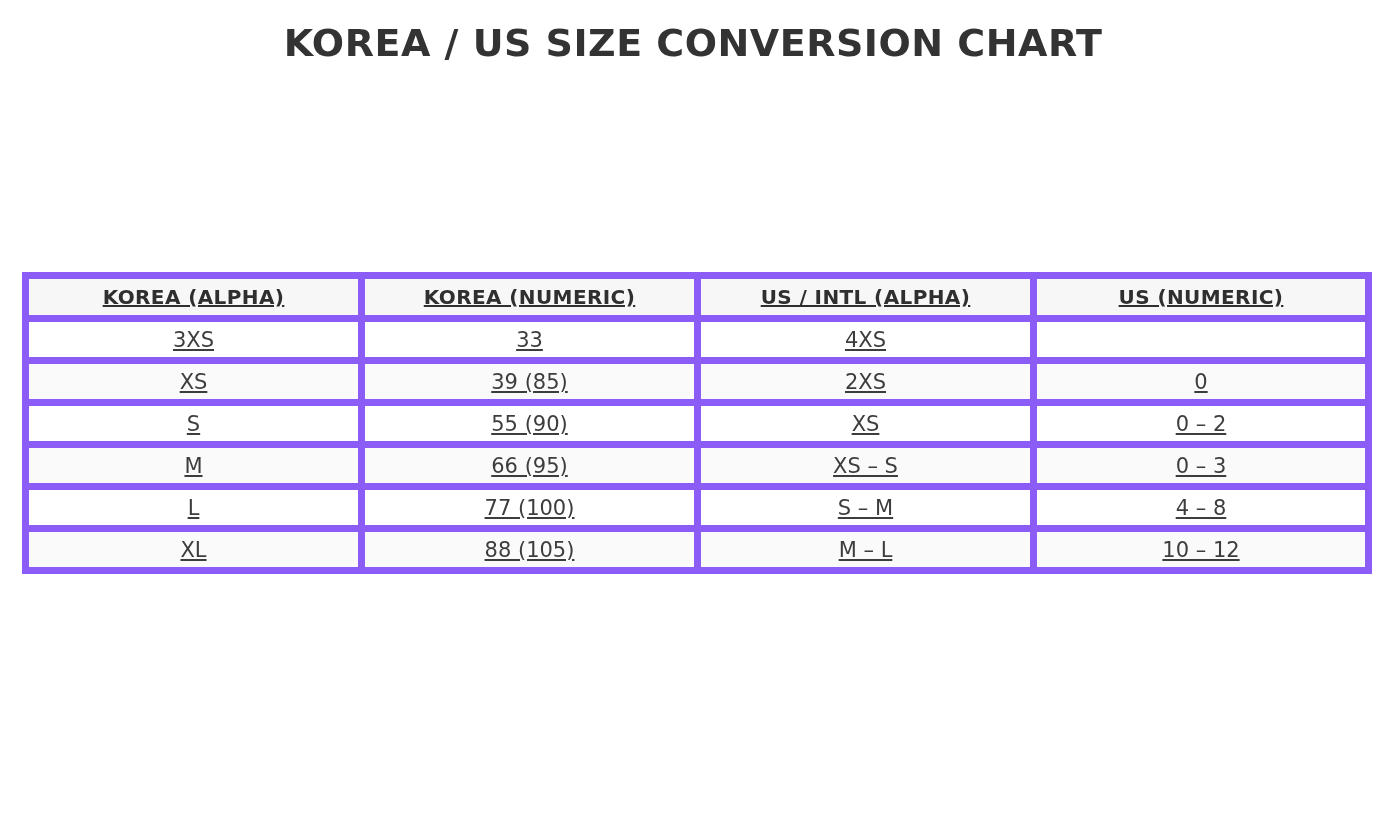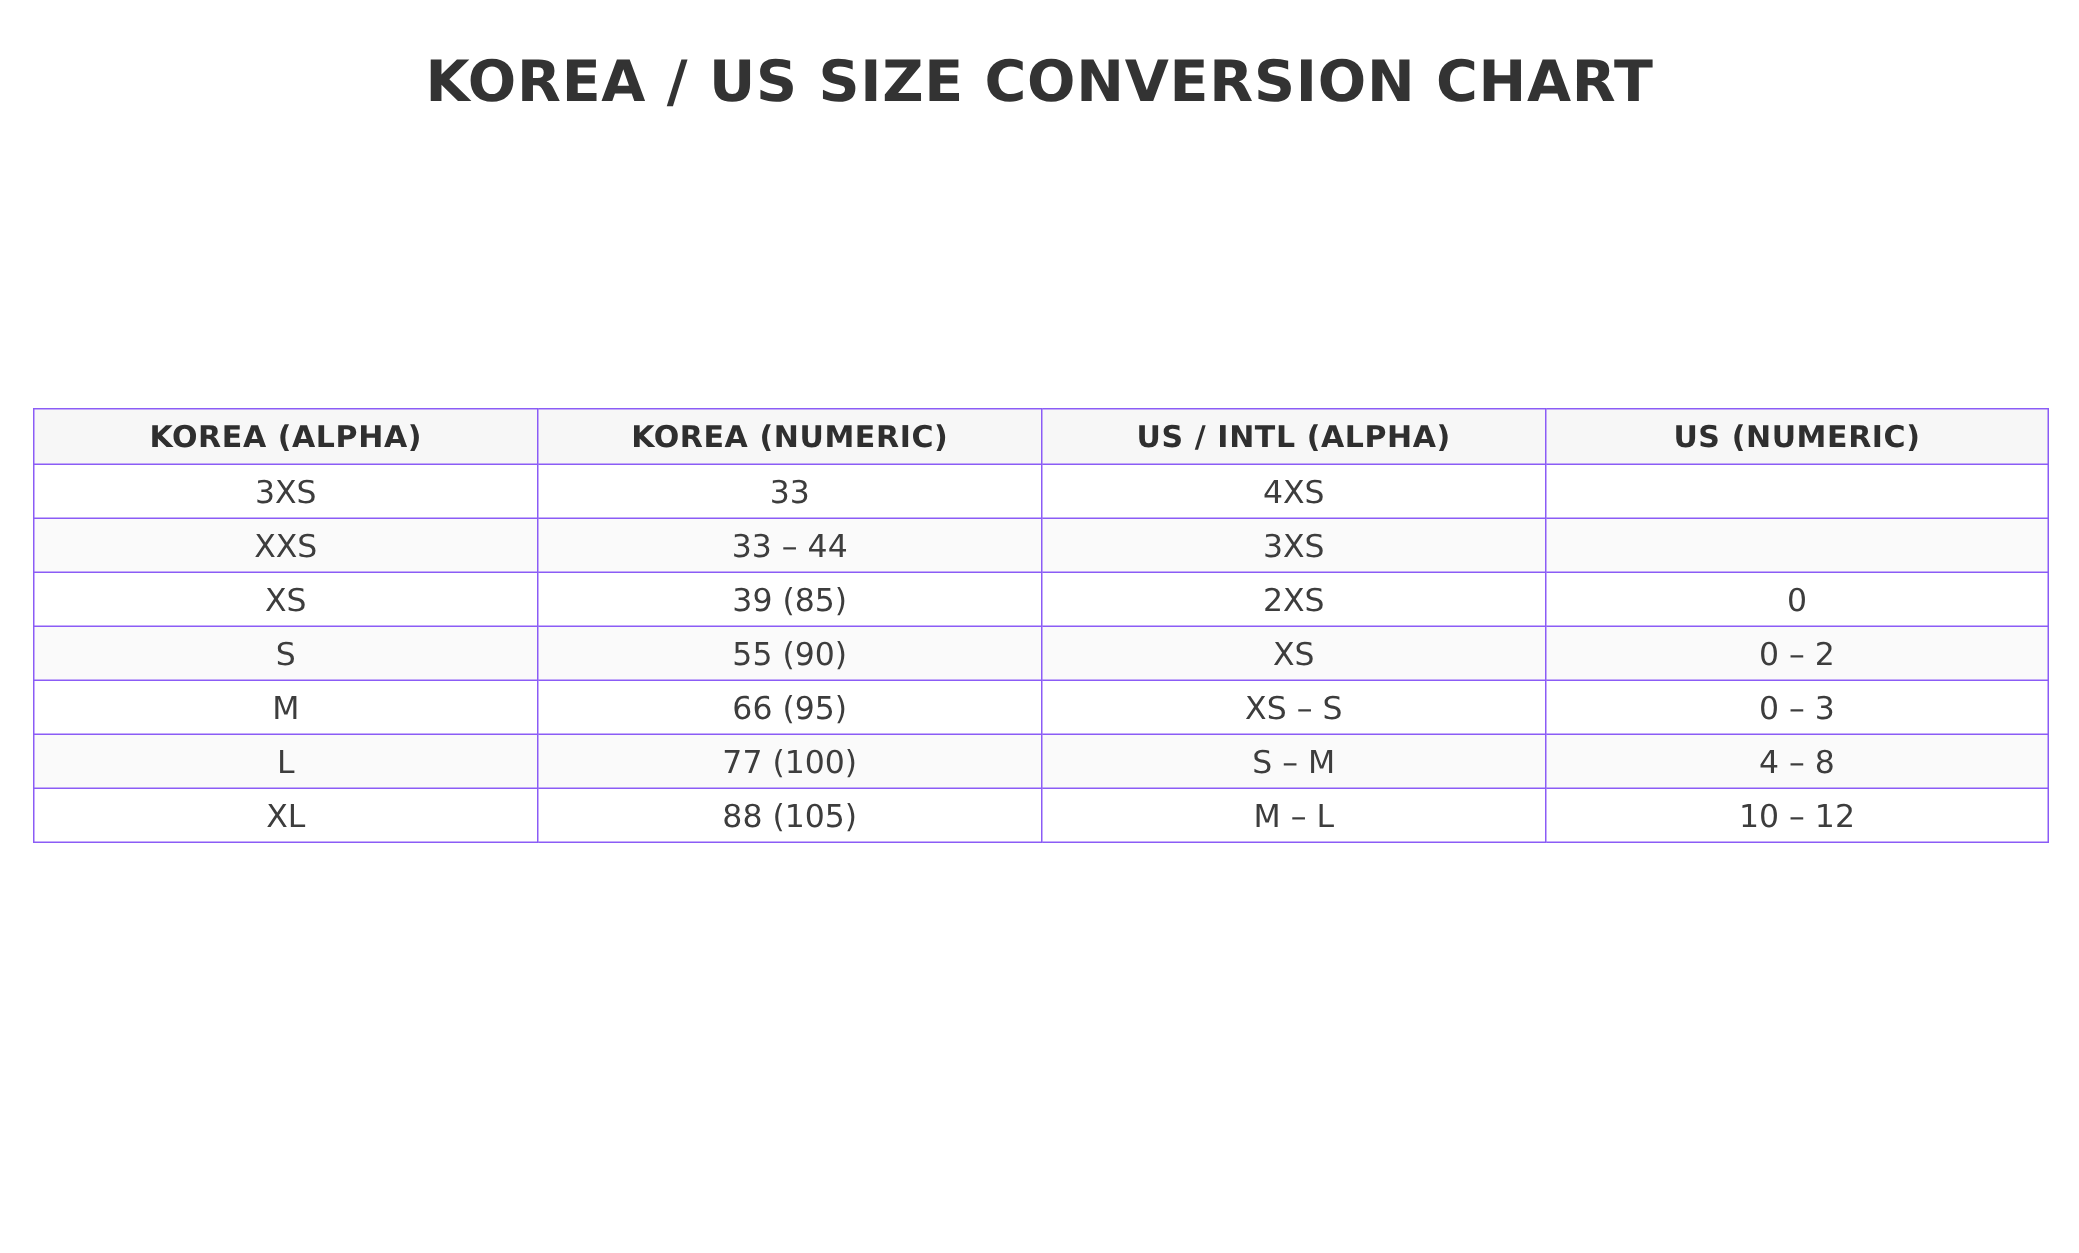--- a/index.html
+++ b/index.html
@@ -20,44 +20,45 @@
     height: 835px;
     box-sizing: border-box;
   }
   .title {
     text-align: center;
     font-size: 38px;
     font-weight: bold;
     letter-spacing: 0.5px;
     color: #333333;
     margin: 0;
-    padding-top: 32px;
+    padding-top: 21px;
     line-height: 44px;
   }
   .table-wrap {
     position: absolute;
     left: 22px;
     top: 272px;
     width: 1343px;
   }
   table.size-table {
     border-collapse: collapse;
     width: 100%;
     table-layout: fixed;
   }
   table.size-table th,
   table.size-table td {
-    border: 1px solid #8b5cf6;
+    border: 7px solid #8b5cf6;
     text-align: center;
     font-size: 21px;
     color: #3d3d3d;
     height: 35px;
     padding: 0;
     font-weight: normal;
     white-space: nowrap;
+    text-decoration: underline;
   }
   table.size-table thead th {
     background: #f7f7f7;
     font-weight: bold;
     font-size: 20px;
     letter-spacing: 0.4px;
     color: #2f2f2f;
     height: 36px;
   }
   table.size-table tbody tr:nth-child(even) td {
@@ -95,26 +96,20 @@
         </tr>
       </thead>
       <tbody>
         <tr>
           <td>3XS</td>
           <td>33</td>
           <td>4XS</td>
           <td></td>
         </tr>
         <tr>
-          <td>XXS</td>
-          <td>33 – 44</td>
-          <td>3XS</td>
-          <td></td>
-        </tr>
-        <tr>
           <td>XS</td>
           <td>39 (85)</td>
           <td>2XS</td>
           <td>0</td>
         </tr>
         <tr>
           <td>S</td>
           <td>55 (90)</td>
           <td>XS</td>
           <td>0 – 2</td>

